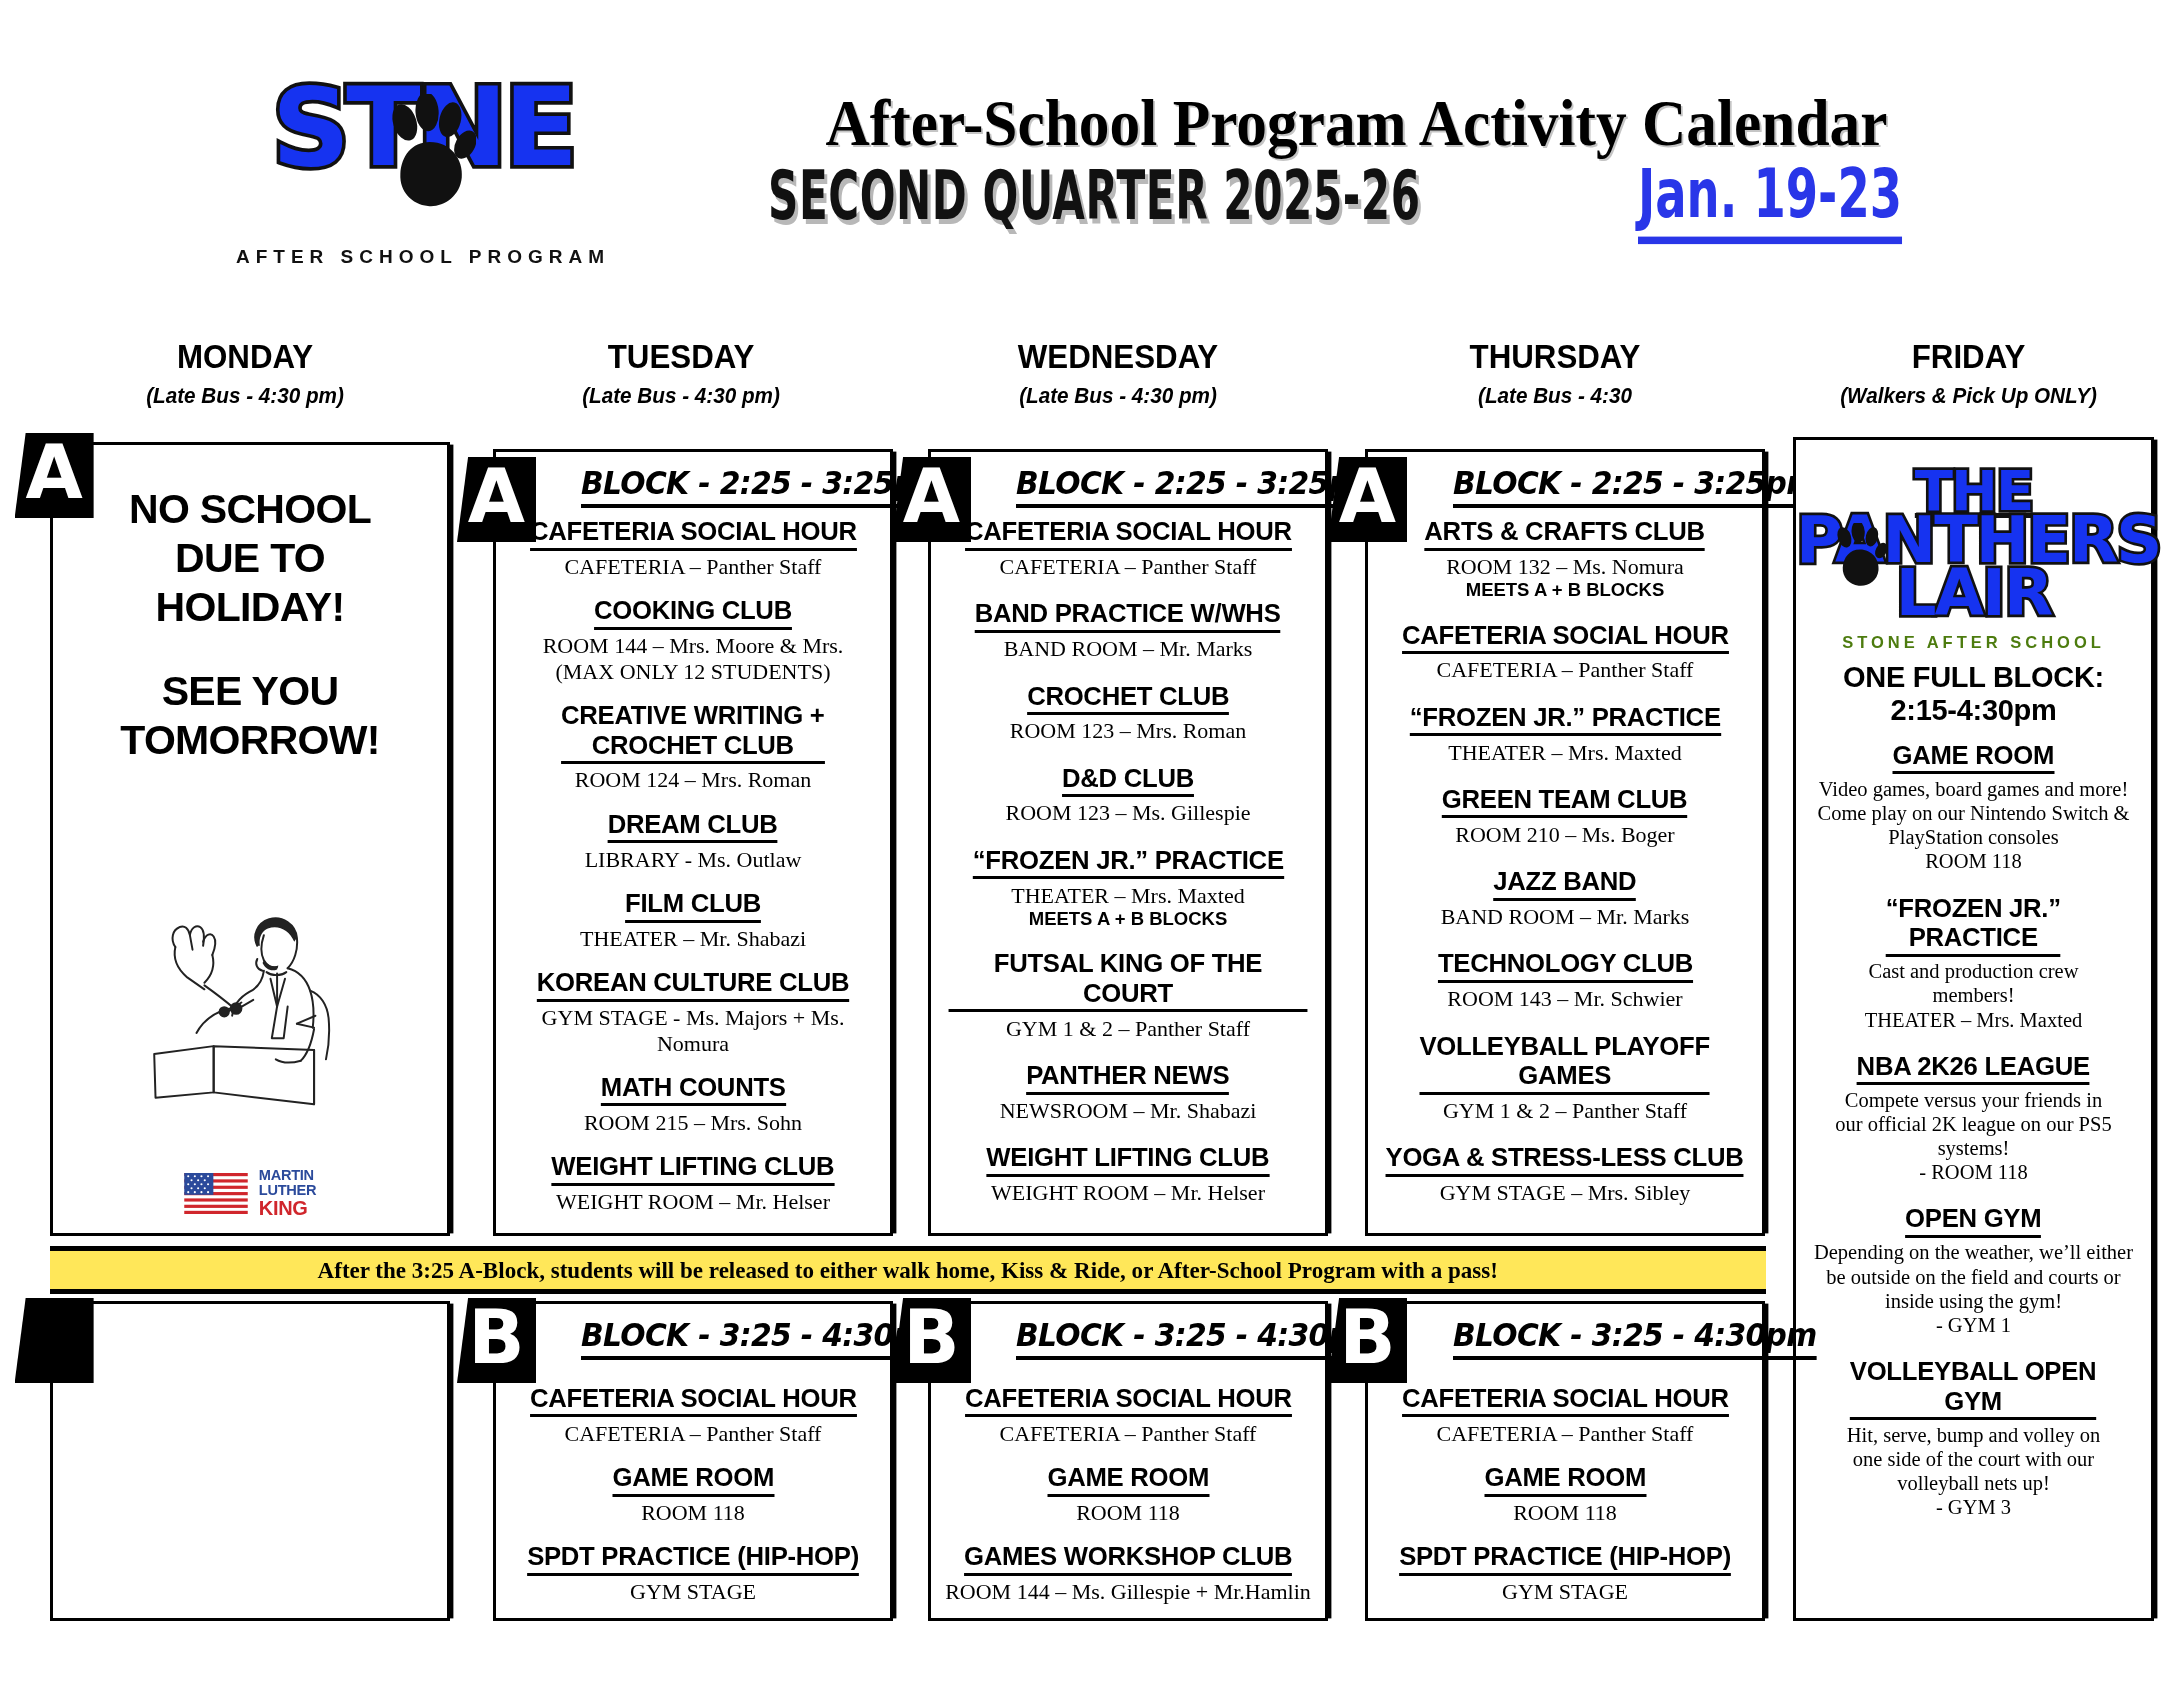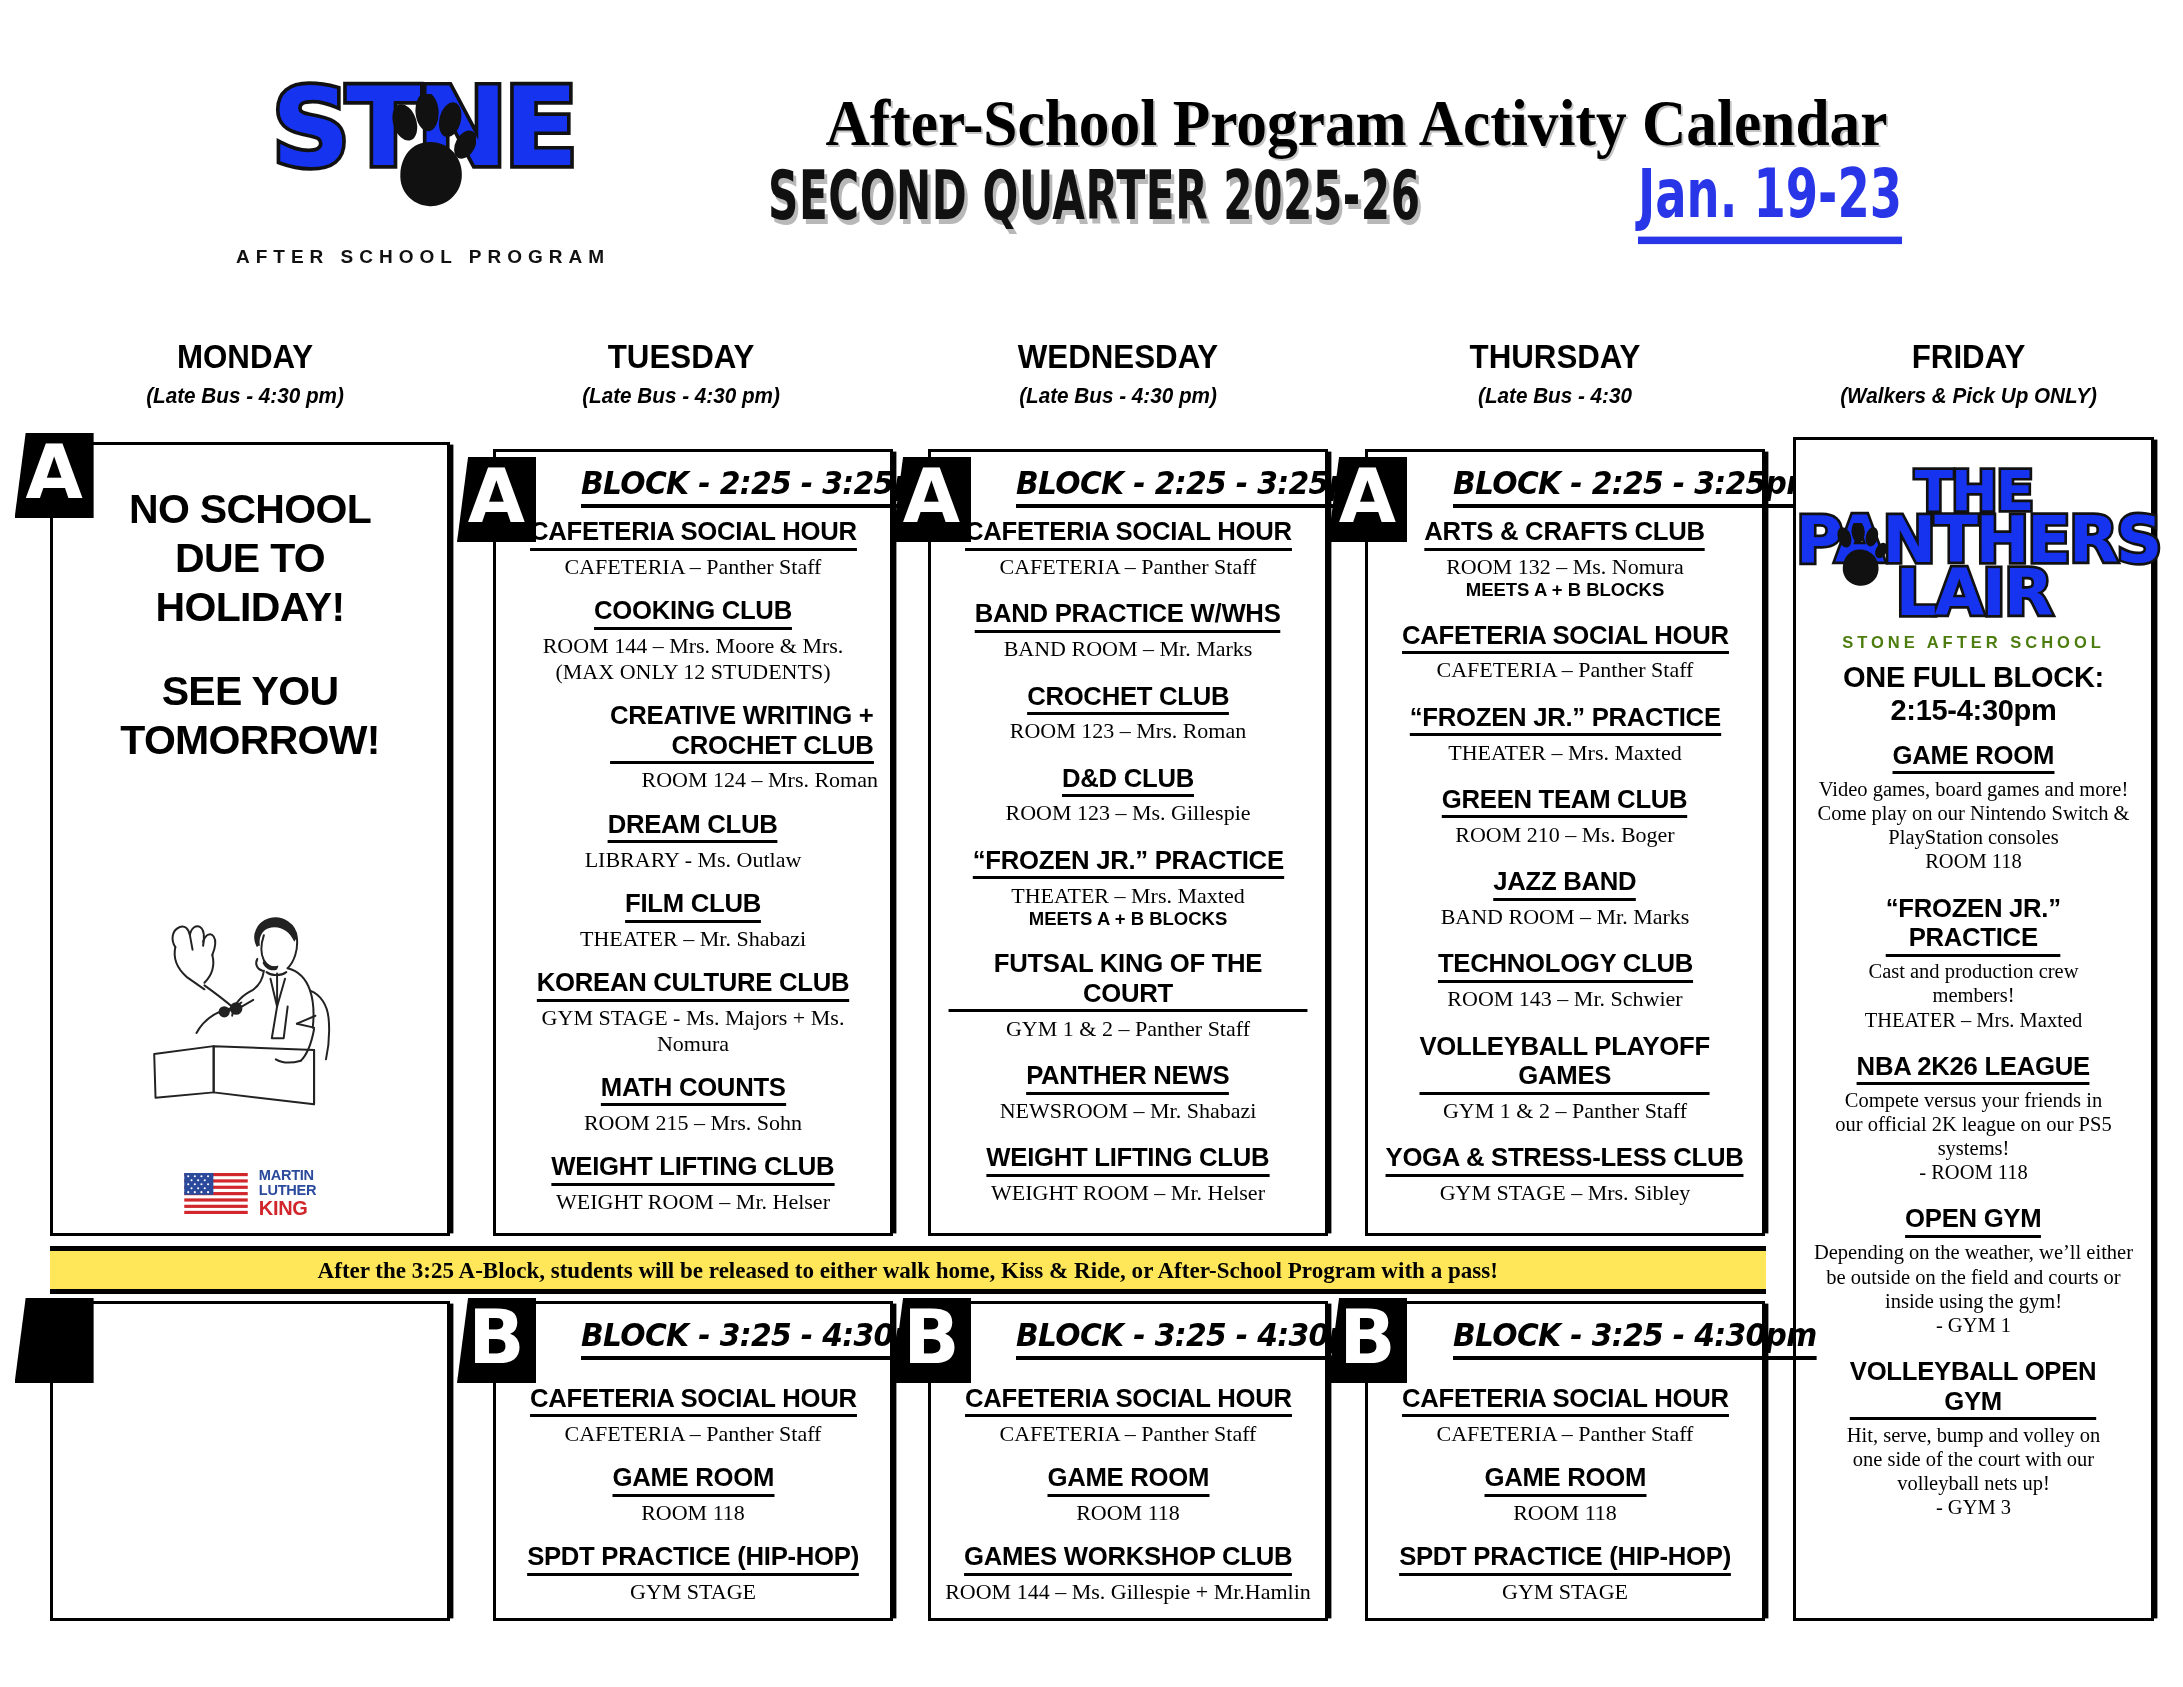--- a/index.html
+++ b/index.html
@@ -162,21 +162,21 @@
   }
 
   
   .lair-wrap { text-align: center; padding-top: 26.5px; }
   .lair-logo {
     font-family: "DejaVu Sans", sans-serif;
     font-weight: 900; color: #1633f0;
     -webkit-text-stroke: 5.3px #111; paint-order: stroke fill;
     line-height: 0.84; letter-spacing: -2px;
   }
-  .lair-l1 { font-size: 56px; }
+  .lair-l1 { font-size: 56px; text-decoration: underline; }
   .lair-l2 { font-size: 64px; position: relative; }
   .lair-l3 { font-size: 64px; }
   .lair-paw { position: absolute; left: 37px; top: 9.3px; width: 58px; height: 66px; }
   .lair-sub {
     font-family: "Liberation Sans", sans-serif;
     font-weight: 700; font-size: 16.5px; letter-spacing: 4px; color: #4d7c0f; margin-top: 12px;
   }
   .lair-block {
     font-family: "Liberation Sans", sans-serif;
     font-weight: 700; font-size: 29px; line-height: 1.12; color: #000; margin-top: 9.3px;
@@ -325,21 +325,21 @@
   </div>
 
   <div class="blockflag" style="left:457px;top:457px">A</div>
   <div class="box dbl" style="left:493px;top:449px;width:400px;height:787px">
     <div class="blocktitle-row">
       <span class="blocktitle">BLOCK - 2:25 - 3:25pm</span>
     </div>
     <div class="acts">
         <div class="act" style="margin-bottom: 17px;"><div class="act-name" style="white-space: pre-line;">CAFETERIA SOCIAL HOUR</div><div class="act-loc">CAFETERIA – Panther Staff</div></div>
         <div class="act" style="margin-bottom: 17px;"><div class="act-name" style="white-space: pre-line;">COOKING CLUB</div><div class="act-loc">ROOM 144 – Mrs. Moore &amp; Mrs.</div><div class="act-loc" style="margin-top: 0px;">(MAX ONLY 12 STUDENTS)</div></div>
-        <div class="act" style="margin-bottom: 17px; text-align: right;"><div class="act-name" style="white-space: pre-line;">CREATIVE WRITING +
+        <div class="act" style="margin-bottom: 17px;"><div class="act-name" style="white-space: pre-line;">CREATIVE WRITING +
 CROCHET CLUB</div><div class="act-loc">ROOM 124 – Mrs. Roman</div></div>
         <div class="act" style="margin-bottom: 17px;"><div class="act-name" style="white-space: pre-line;">DREAM CLUB</div><div class="act-loc">LIBRARY - Ms. Outlaw</div></div>
         <div class="act" style="margin-bottom: 17px;"><div class="act-name" style="white-space: pre-line;">FILM CLUB</div><div class="act-loc">THEATER – Mr. Shabazi</div></div>
         <div class="act" style="margin-bottom: 17px;"><div class="act-name" style="white-space: pre-line;">KOREAN CULTURE CLUB</div><div class="act-loc">GYM STAGE - Ms. Majors + Ms. Nomura</div></div>
         <div class="act" style="margin-bottom: 17px;"><div class="act-name" style="white-space: pre-line;">MATH COUNTS</div><div class="act-loc">ROOM 215 – Mrs. Sohn</div></div>
         <div class="act"><div class="act-name" style="white-space: pre-line;">WEIGHT LIFTING CLUB</div><div class="act-loc">WEIGHT ROOM – Mr. Helser</div></div>
       </div>
   </div>
 
   <div class="blockflag" style="left:892px;top:457px">A</div>

